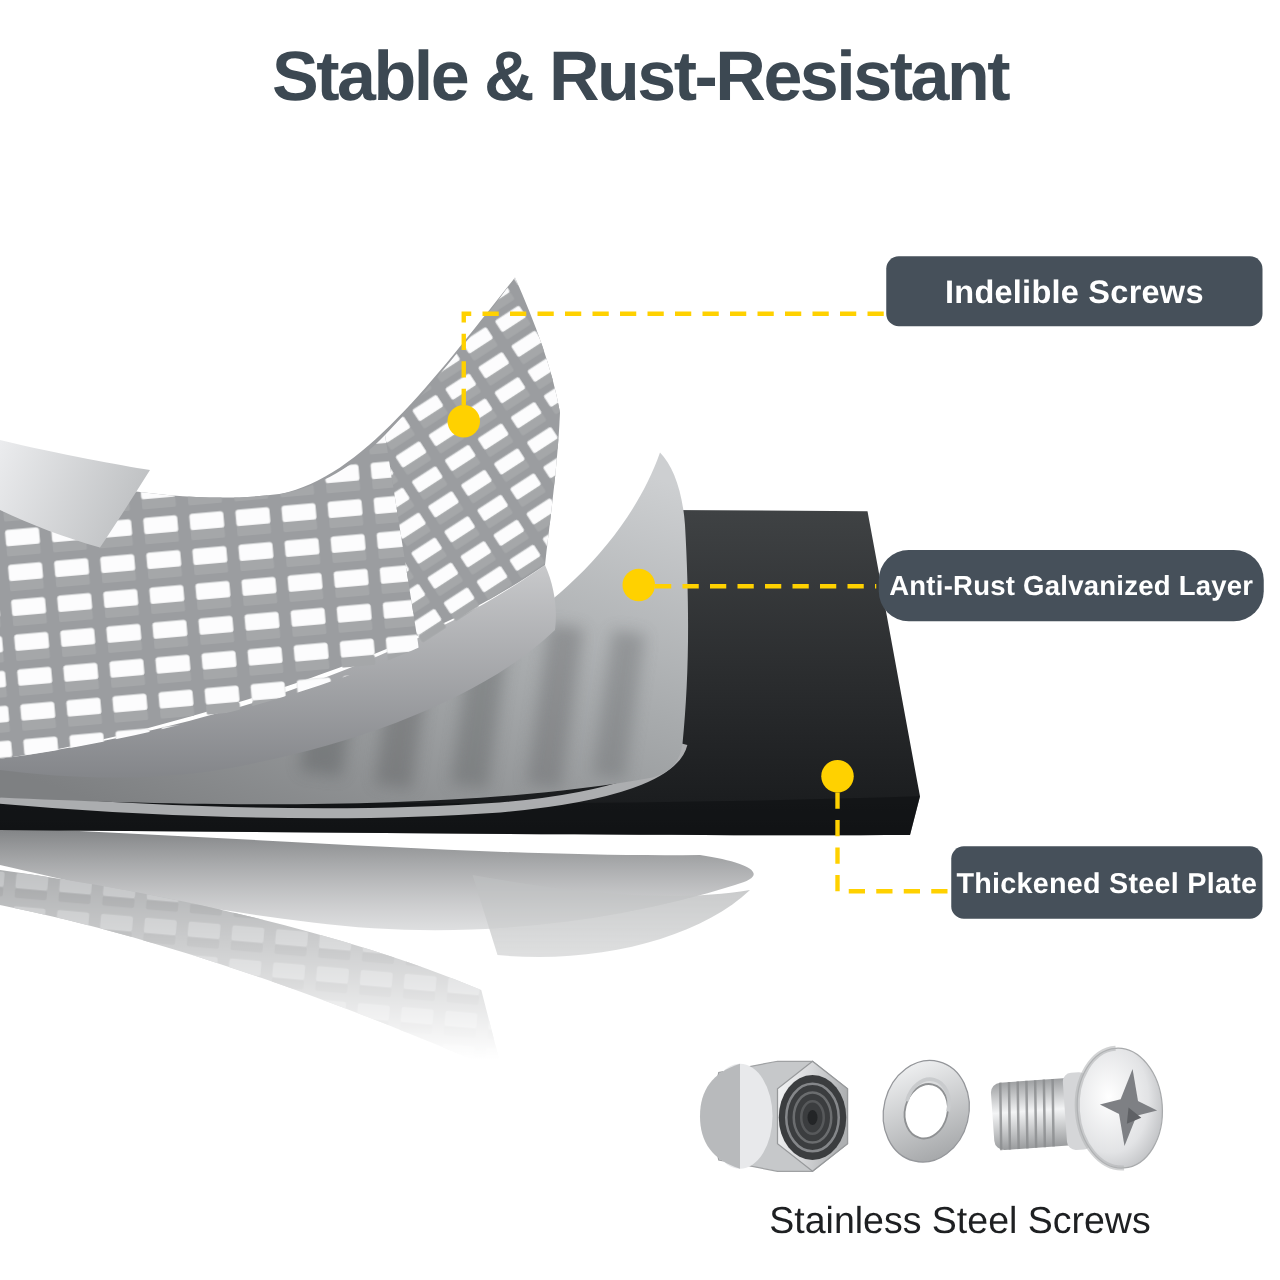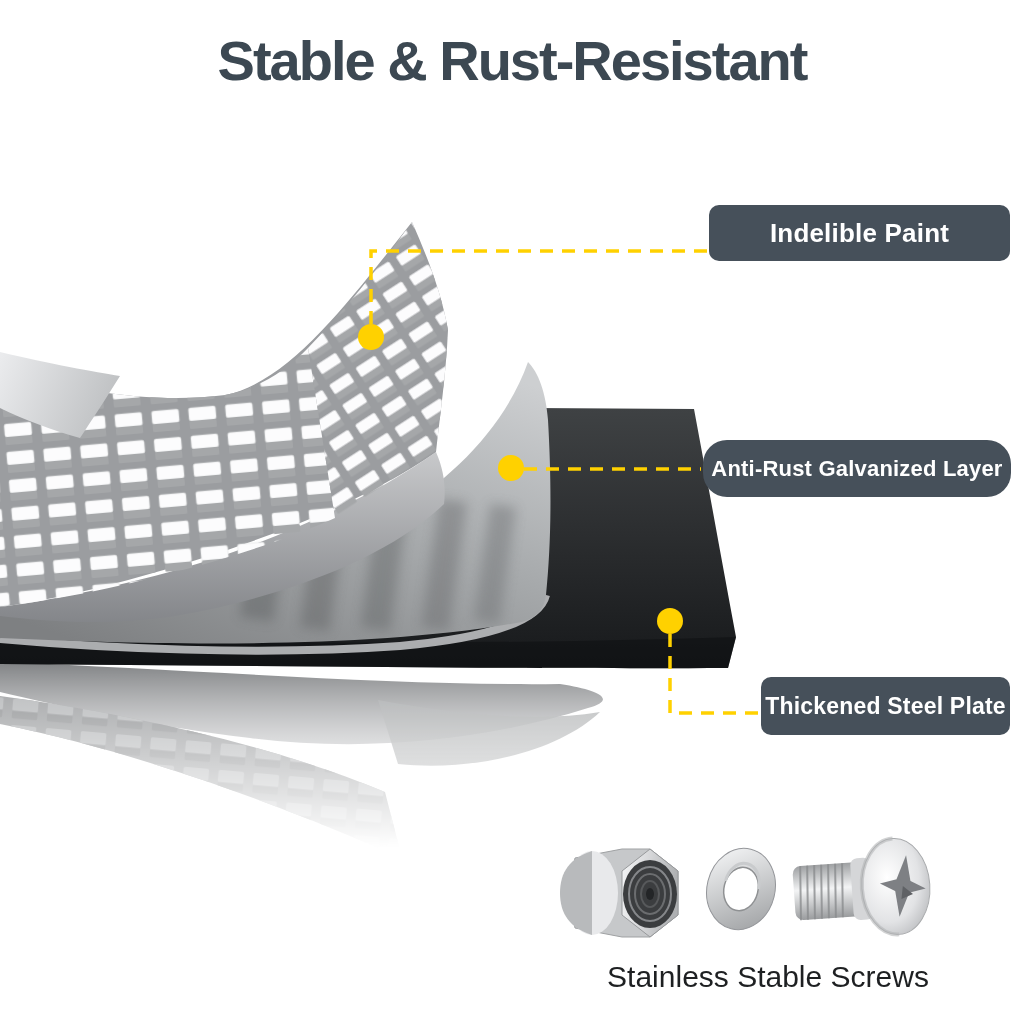--- a/index.html
+++ b/index.html
@@ -206,19 +206,19 @@
           <path d="M903,858 L910,883 L903,890 L896,883 Z"></path>
           <path d="M903,920 L910,895 L903,888 L896,895 Z"></path>
           <path d="M926,889 L907,896 L901,889 L907,882 Z"></path>
           <path d="M880,889 L899,896 L905,889 L899,882 Z"></path>
           <path d="M903,889 L914,896 L903,902 Z" fill="#5f6165"></path>
         </g>
       </g>
     </g>
   </svg>
 
-  <div class="callout-label l1">Indelible Paint</div>
+  <div class="callout-label l1">Indelible Screws</div>
   <div class="callout-label l2">Anti-Rust Galvanized Layer</div>
   <div class="callout-label l3">Thickened Steel Plate</div>
 
-  <div class="caption">Stainless Stable Screws</div>
+  <div class="caption">Stainless Steel Screws</div>
 
 </div>
 
 </body></html>

